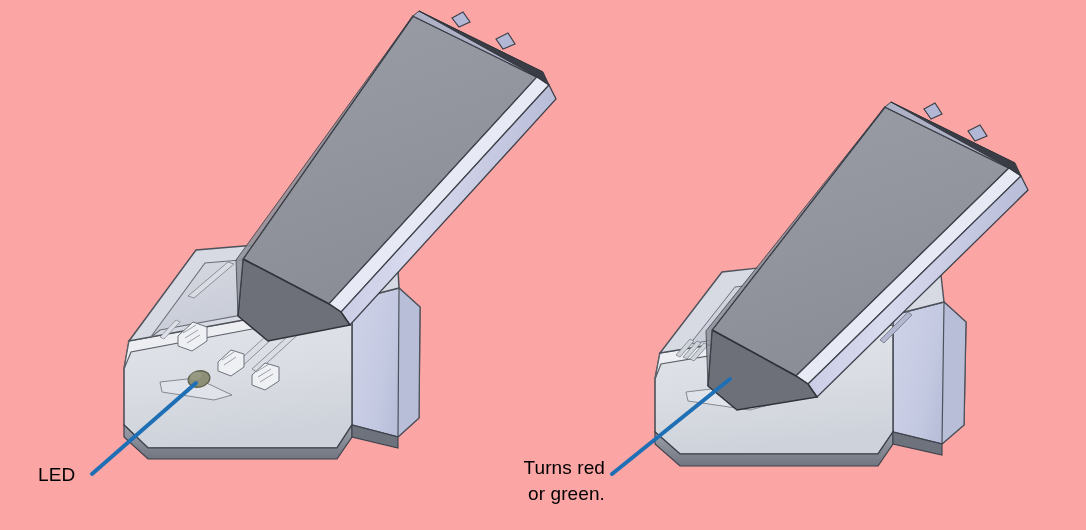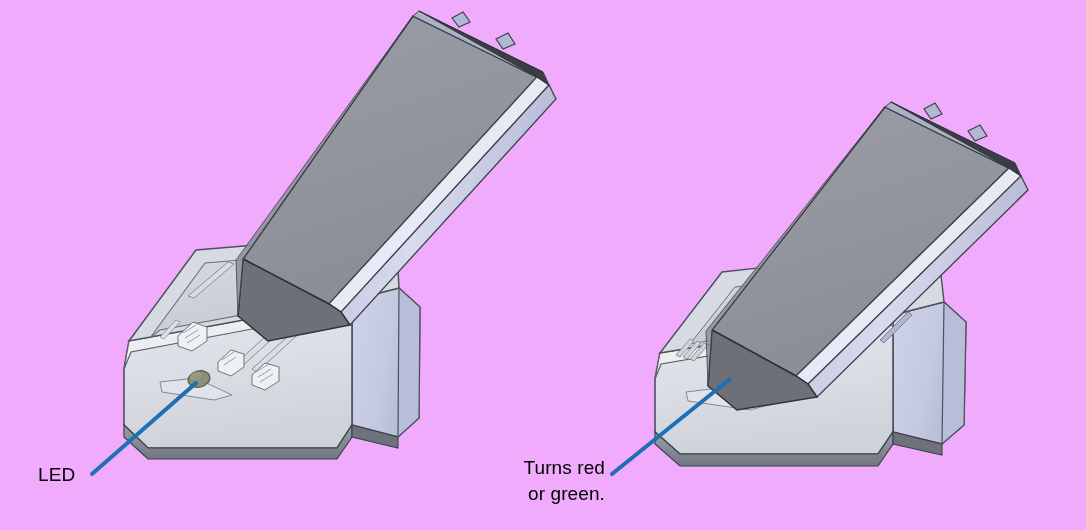--- a/index.html
+++ b/index.html
@@ -7,21 +7,21 @@
     padding: 0;
     background: #ffffff;
   }
   body {
     font-family: "Liberation Sans", sans-serif;
   }
   #figure {
     position: relative;
     width: 1086px;
     height: 530px;
-    background: #f0abfc;
+    background: #fca5a5;
     overflow: hidden;
     text-align: right;
   }
   #figure svg {
     display: block;
     width: 1086px;
     height: 530px;
   }
   .callout-text {
     font-family: "Liberation Sans", sans-serif;

